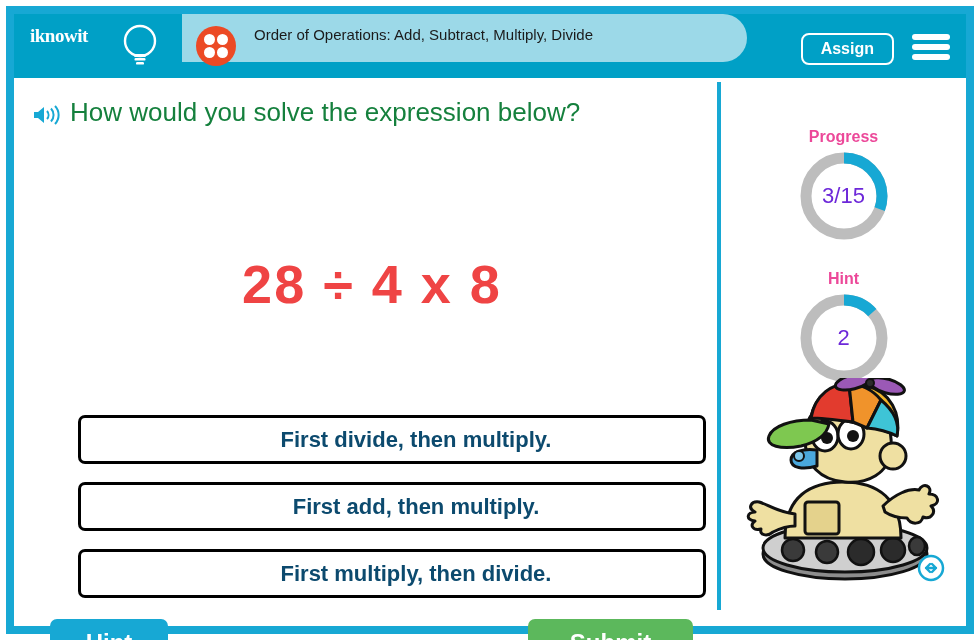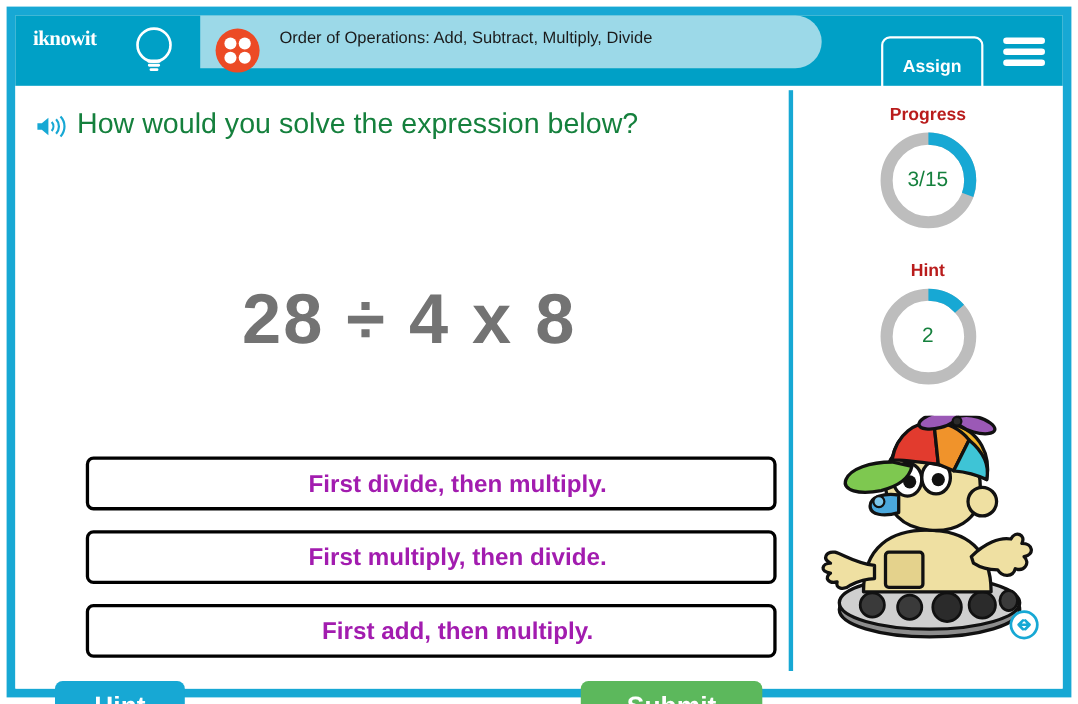--- a/index.html
+++ b/index.html
@@ -20,61 +20,61 @@
 
   .title-pill{position:absolute;left:168px;top:0;width:565px;height:48px;background:#9cd9e8;
               border-radius:0 999px 999px 0;}
   .dice{position:absolute;left:14px;top:12px;width:40px;height:40px;border-radius:50%;background:#ec4a25;}
   .dice i{position:absolute;width:11px;height:11px;background:#fff;border-radius:50%;}
   .dice i.d1{left:8px;top:8px;} .dice i.d2{left:21px;top:8px;}
   .dice i.d3{left:8px;top:21px;} .dice i.d4{left:21px;top:21px;}
   .title-text{position:absolute;left:72px;top:10px;width:420px;font-size:15px;line-height:22px;
               color:#1b1b1b;font-family:"Liberation Sans",sans-serif;}
 
-  .assign-btn{position:absolute;right:72px;top:19px;padding:16px 18px;border:2px solid #ffffff;
+  .assign-btn{position:absolute;right:72px;top:19px;padding:4px 18px;border:2px solid #ffffff;
               border-radius:8px;color:#ffffff;font-size:16px;font-weight:bold;line-height:20px;
               background:transparent;cursor:pointer;font-family:"Liberation Sans",sans-serif;}
   .burger{position:absolute;right:16px;top:20px;width:38px;height:26px;cursor:pointer;}
   .burger b{position:absolute;left:0;width:38px;height:6px;background:#ffffff;border-radius:3px;display:block;}
   .burger b:nth-child(1){top:0;} .burger b:nth-child(2){top:10px;} .burger b:nth-child(3){top:20px;}
 
   
   .content{position:absolute;left:14px;top:78px;width:952px;height:548px;background:#ffffff;}
   .divider{position:absolute;left:703px;top:4px;width:4px;height:528px;background:#17a8d4;}
 
   
   .q-row{position:absolute;left:18px;top:16px;width:660px;}
   .speaker{position:absolute;left:0;top:9px;width:32px;height:24px;cursor:pointer;}
   .q-text{position:absolute;left:38px;top:0;width:620px;font-size:26px;line-height:36px;color:#15803d;}
 
   .expression{position:absolute;left:18px;top:175px;width:680px;text-align:center;
-              font-size:64px;font-weight:bold;color:#737373;letter-spacing:2px;}
+              font-size:54px;font-weight:bold;color:#ef4444;letter-spacing:2px;}
 
   
   .answers{position:absolute;left:64px;top:337px;width:628px;}
   .answer{position:relative;box-sizing:border-box;width:628px;height:49px;margin-bottom:18px;
           border:3px solid #000;border-radius:7px;background:#fff;cursor:pointer;
-          font-size:22px;font-weight:bold;color:#a21caf;text-align:center;line-height:43px;padding-left:48px;}
+          font-size:22px;font-weight:bold;color:#0c4a6e;text-align:center;line-height:43px;padding-left:48px;}
 
   
   .hint-btn{position:absolute;left:36px;top:541px;width:118px;height:48px;background:#17a8d4;
             border:none;border-radius:7px;color:#fff;font-size:24px;font-weight:bold;cursor:pointer;
             font-family:"Liberation Sans",sans-serif;}
   .submit-btn{position:absolute;left:514px;top:541px;width:165px;height:48px;background:#5cb85c;
               border:none;border-radius:7px;color:#fff;font-size:24px;font-weight:bold;cursor:pointer;
               font-family:"Liberation Sans",sans-serif;}
 
   
   .side{position:absolute;left:707px;top:0;width:245px;height:548px;}
   .meter{position:absolute;width:245px;text-align:center;}
-  .meter .cap{font-size:16px;font-weight:bold;color:#b91c1c;margin-bottom:2px;
-              font-family:"Liberation Sans",sans-serif;}
+  .meter .cap{font-size:16px;font-weight:bold;color:#ec4899;margin-bottom:2px;
+              font-family:"Liberation Sans",sans-serif;margin-top:32px;}
   .ring-wrap{position:relative;width:96px;height:96px;margin:0 auto;}
   .ring-val{position:absolute;left:0;top:0;width:96px;height:96px;display:flex;align-items:center;
-            justify-content:center;font-size:19px;color:#15803d;font-family:"Liberation Sans",sans-serif;}
+            justify-content:center;font-size:22px;color:#6d28d9;font-family:"Liberation Sans",sans-serif;}
 
   .mascot{position:absolute;left:12px;top:300px;width:220px;height:212px;}
   .resize-icon{position:absolute;left:196px;top:476px;width:28px;height:28px;cursor:pointer;}
 </style>
 </head>
 <body>
 
 <div class="app">
   <div class="frame"></div>
 
@@ -119,22 +119,22 @@
         <path d="M19 5.5 a9.5 9.5 0 0 1 0 13" fill="none" stroke="#17a8d4" stroke-width="2"></path>
         <path d="M23 3 a13 13 0 0 1 0 18" fill="none" stroke="#17a8d4" stroke-width="2"></path>
       </svg>
       <div class="q-text">How would you solve the expression below?</div>
     </div>
 
     <div class="expression">28 ÷ 4 x 8</div>
 
     <div class="answers">
       <div class="answer">First divide, then multiply.</div>
+      <div class="answer">First add, then multiply.</div>
       <div class="answer">First multiply, then divide.</div>
-      <div class="answer">First add, then multiply.</div>
     </div>
 
     <button class="hint-btn">Hint</button>
     <button class="submit-btn">Submit</button>
 
     <div class="side">
 
       <div class="meter" style="top:18px;">
         <div class="cap">Progress</div>
         <div class="ring-wrap">

